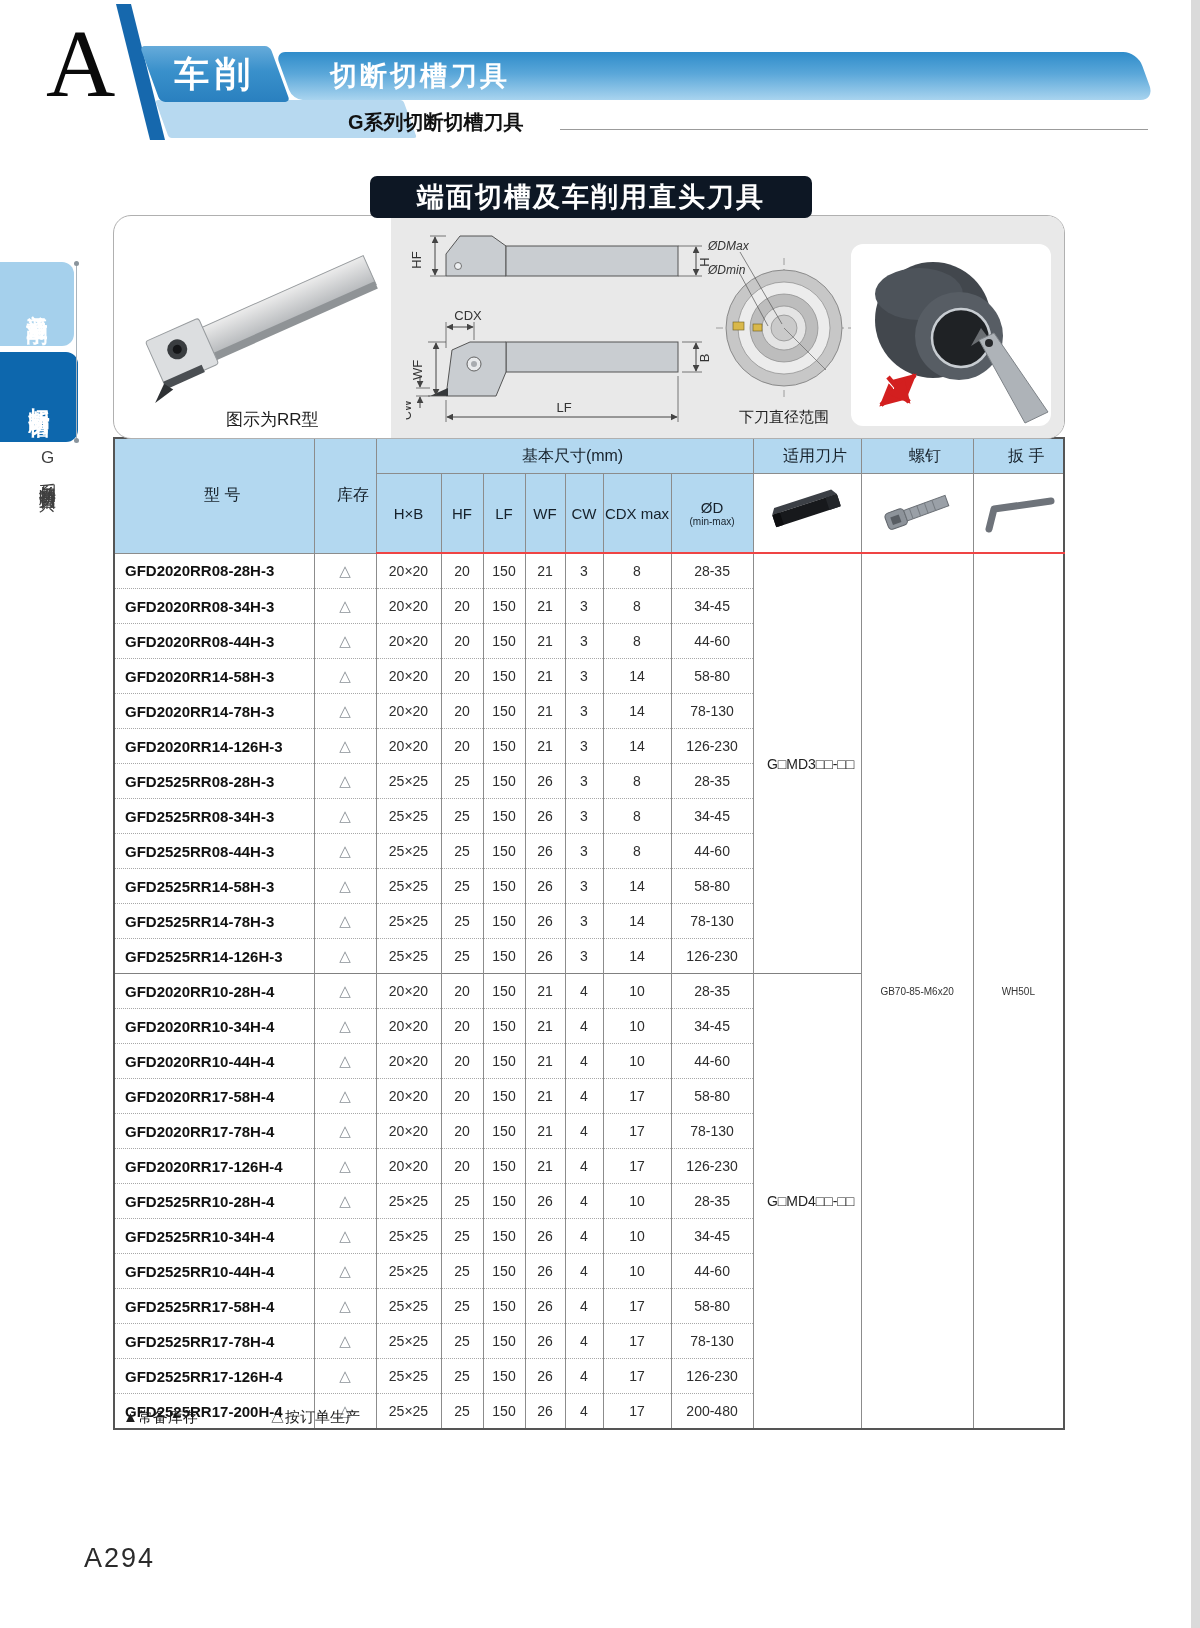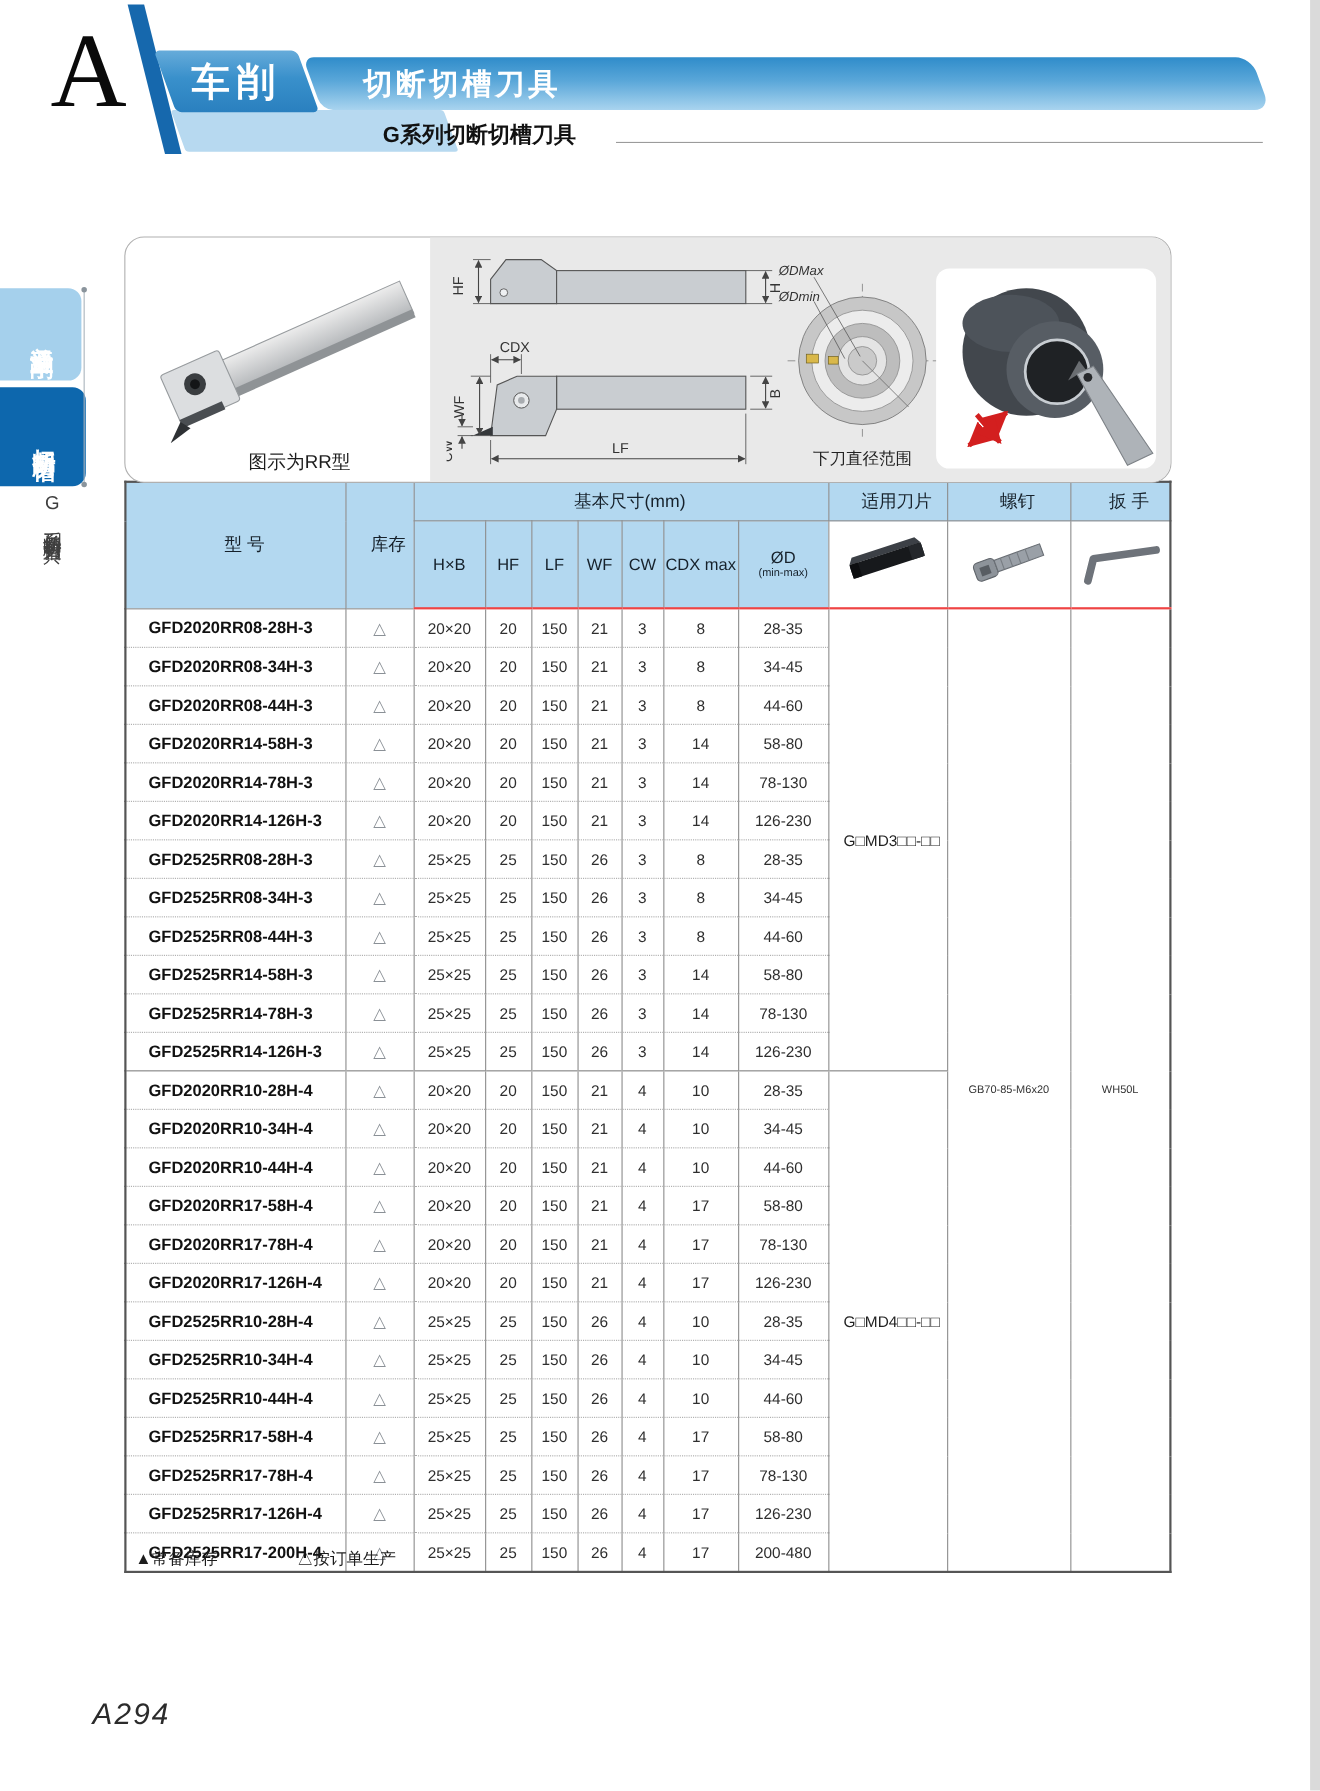--- a/index.html
+++ b/index.html
@@ -47,28 +47,28 @@
   table.spec th{background:#b3d8f0;font-weight:normal;color:#16212b;border:1px solid #8c8c8c;padding:0;}
   table.spec thead tr.h1 th{height:34px;font-size:16px;padding-left:16px;}
   table.spec thead tr.h2 th{height:78px;font-size:15px;border-bottom:2px solid #ef4444;}
   table.spec thead th.icon-cell{background:#fff;}
   table.spec thead th.big{font-size:16px;}
   .od-sub{display:block;font-size:10px;}
   table.spec td{height:34px;padding:0;border-left:1px solid #8c8c8c;border-right:1px solid #8c8c8c;
                 border-top:1px dotted #a8a8a8;font-size:14px;color:#2e2e2e;text-align:center;}
   table.spec tbody tr:first-child td{border-top:none;}
   table.spec tr.group-start td{border-top:1px solid #808080;}
-  table.spec td.model{text-align:left;padding-left:20px;font-weight:bold;font-size:15px;color:#111;}
+  table.spec td.model{text-align:left;padding-left:10px;font-weight:bold;font-size:15px;color:#111;}
   table.spec td.stock{color:#8a9096;font-size:15px;}
   table.spec td.spec-cell{text-align:center;padding-left:7px;font-size:14px;color:#222;vertical-align:middle;}
   table.spec td.merge-cell{font-size:10px;color:#333;vertical-align:middle;margin-left:24px;}
 
   .footnotes{left:123px;top:1408px;font-size:15px;color:#1c1c1c;}
   .footnotes span{margin-right:68px;}
-  .page-number{left:84px;top:1543px;font-size:27px;font-style:italic;color:#2b2b2b;letter-spacing:2px;}
+  .page-number{left:84px;top:1543px;font-size:27px;color:#2b2b2b;letter-spacing:2px;}
   .right-edge{left:1191px;top:0;width:9px;height:1628px;background:#dadada;}
 
   svg text{font-family:"Liberation Sans",sans-serif;}
 </style>
 </head>
 <body>
 
 <div class="page">
 
   <div class="abs right-edge"></div>
@@ -93,20 +93,21 @@
   <div class="abs tab tab-groove">
     <span>切断切槽</span>
   </div>
   <div class="abs side-line"></div>
   <div class="abs side-dot" style="left:74px;top:261px;"></div>
   <div class="abs side-dot" style="left:74px;top:438px;"></div>
   <div class="abs series-vert">
     <span>G系列切断切槽刀具</span>
   </div>
 
+  <div class="abs black-banner">端面切槽及车削用直头刀具</div>
 
   <div class="abs panel">
     <div class="gray-zone"></div>
 
     <svg style="position:absolute;left:10px;top:14px;" width="265" height="180" viewBox="0 0 265 180">
       <defs>
         <linearGradient id="gBar" x1="0" y1="0" x2="0" y2="1">
           <stop offset="0" stop-color="#ececec"></stop>
             <stop offset="1" stop-color="#b2b5b8"></stop>
         </linearGradient>

